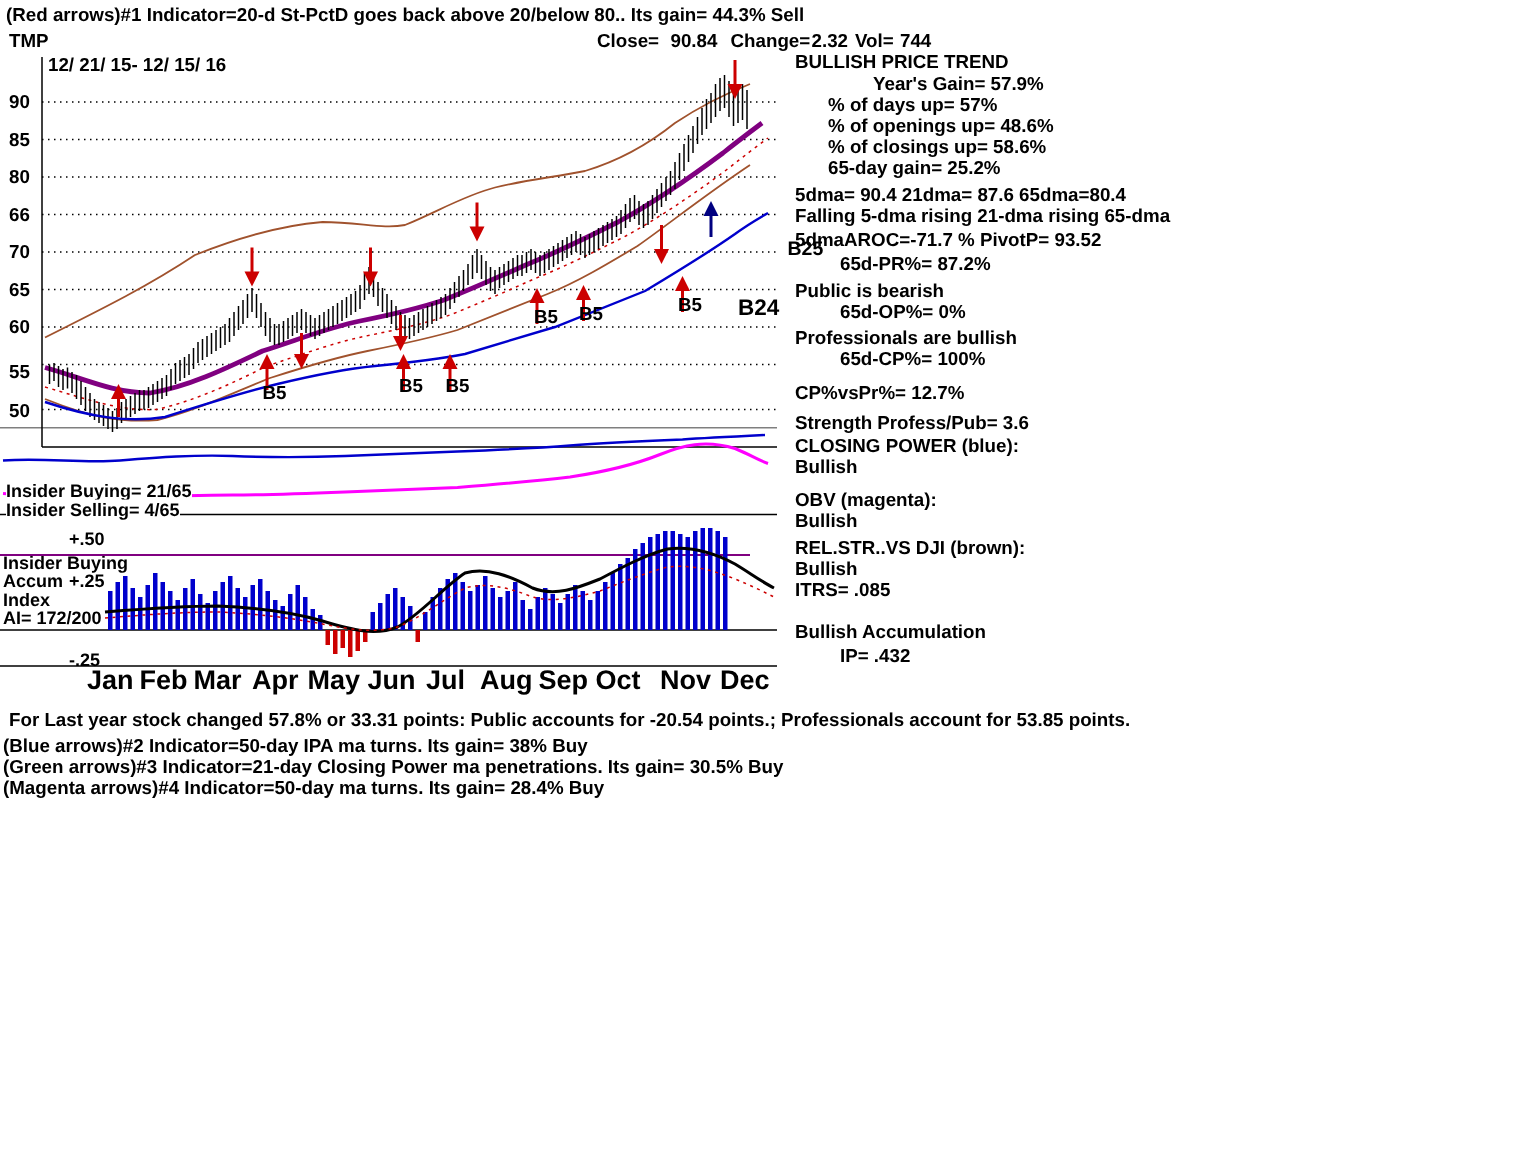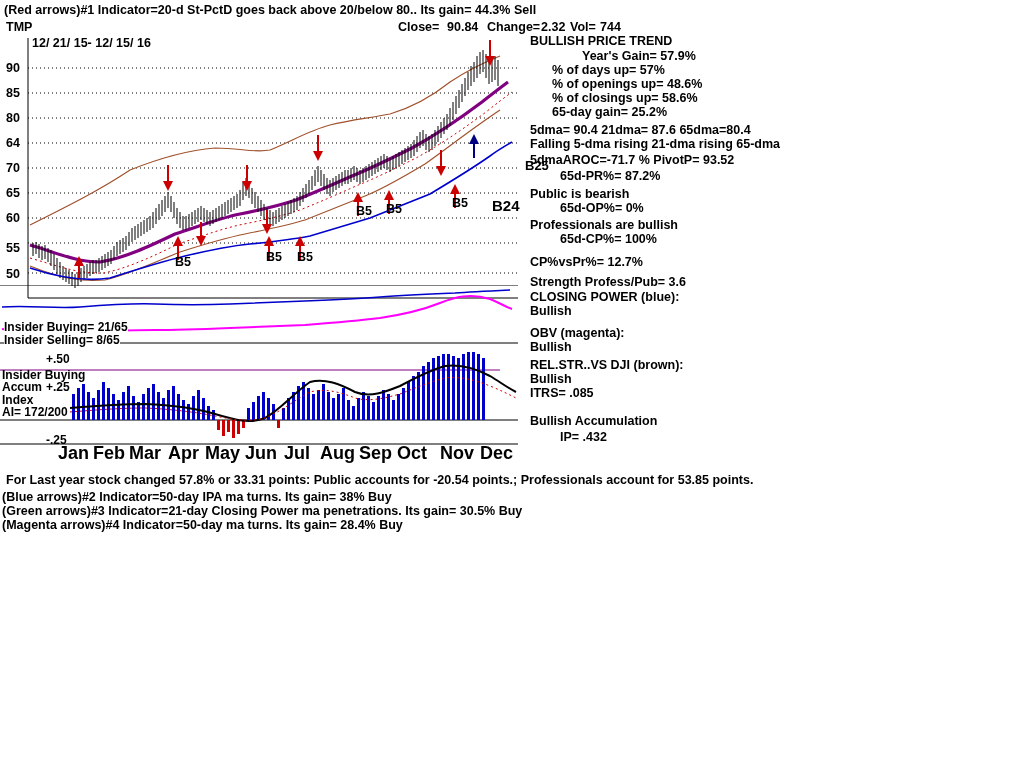--- a/index.html
+++ b/index.html
@@ -307,21 +307,21 @@
 
     <g fill="#000080" stroke="#000080" stroke-width="2">
       <line x1="474" y1="110" x2="474" y2="128"></line>
         <polygon points="469,114 479,114 474,104" stroke="none"></polygon>
     </g>
   </svg>
 
   <div class="abs axlab" style="left:6px;top:61px;">90</div>
   <div class="abs axlab" style="left:6px;top:86px;">85</div>
   <div class="abs axlab" style="left:6px;top:111px;">80</div>
-  <div class="abs axlab" style="left:6px;top:136px;">64</div>
+  <div class="abs axlab" style="left:6px;top:136px;">66</div>
   <div class="abs axlab" style="left:6px;top:161px;">70</div>
   <div class="abs axlab" style="left:6px;top:186px;">65</div>
   <div class="abs axlab" style="left:6px;top:211px;">60</div>
   <div class="abs axlab" style="left:6px;top:241px;">55</div>
   <div class="abs axlab" style="left:6px;top:267px;">50</div>
 
   <div class="abs" style="left:478px;top:158px;font-size:13px;font-weight:bold;padding-left:47px;">B25</div>
   <div class="abs" style="left:492px;top:197px;font-size:15px;font-weight:bold;">B24</div>
   <div class="abs" style="left:452px;top:196px;font-size:12.5px;font-weight:bold;">B5</div>
   <div class="abs" style="left:386px;top:202px;font-size:12.5px;font-weight:bold;">B5</div>
@@ -332,21 +332,21 @@
 
   <svg class="abs" width="520" height="60" style="left:0px;top:285px;" viewBox="0 0 520 60">
     <line x1="0" y1="0" x2="518" y2="0" stroke="#000" stroke-width="1"></line>
 
     <path d="M2,22 C30,20 55,24 80,22 C105,20 130,18 155,19 C180,20 205,20 230,19 C255,18 280,17 305,16 C330,15 355,14 380,12 C405,10 430,9 455,8 C470,7 490,6 510,5" fill="none" stroke="#0000CC" stroke-width="1.6"></path>
 
     <path d="M2,44 C30,46 55,48 80,47 C105,46 130,45 155,45 C180,45 205,44 230,43 C255,42 280,41 305,40 C330,38 355,36 380,33 C400,30 420,26 440,18 C455,12 470,8 490,14 C500,18 506,22 512,24" fill="none" stroke="#FF00FF" stroke-width="2"></path>
     <line x1="0" y1="58" x2="518" y2="58" stroke="#000" stroke-width="1"></line>
   </svg>
   <div class="abs small bold" style="left:4px;top:320px;background:#fff;">Insider Buying= 21/65</div>
-  <div class="abs small bold" style="left:4px;top:333px;background:#fff;">Insider Selling= 8/65</div>
+  <div class="abs small bold" style="left:4px;top:333px;background:#fff;">Insider Selling= 4/65</div>
 
   <svg class="abs" width="520" height="98" style="left:0px;top:348px;" viewBox="0 0 520 98">
 
     <line x1="0" y1="72" x2="518" y2="72" stroke="#000" stroke-width="1"></line>
 
     <line x1="0" y1="22" x2="500" y2="22" stroke="#800080" stroke-width="1.2"></line>
 
     <g>
       <rect x="72" y="46" width="3" height="26" fill="#0000CC"></rect>
       <rect x="77" y="40" width="3" height="32" fill="#0000CC"></rect>

